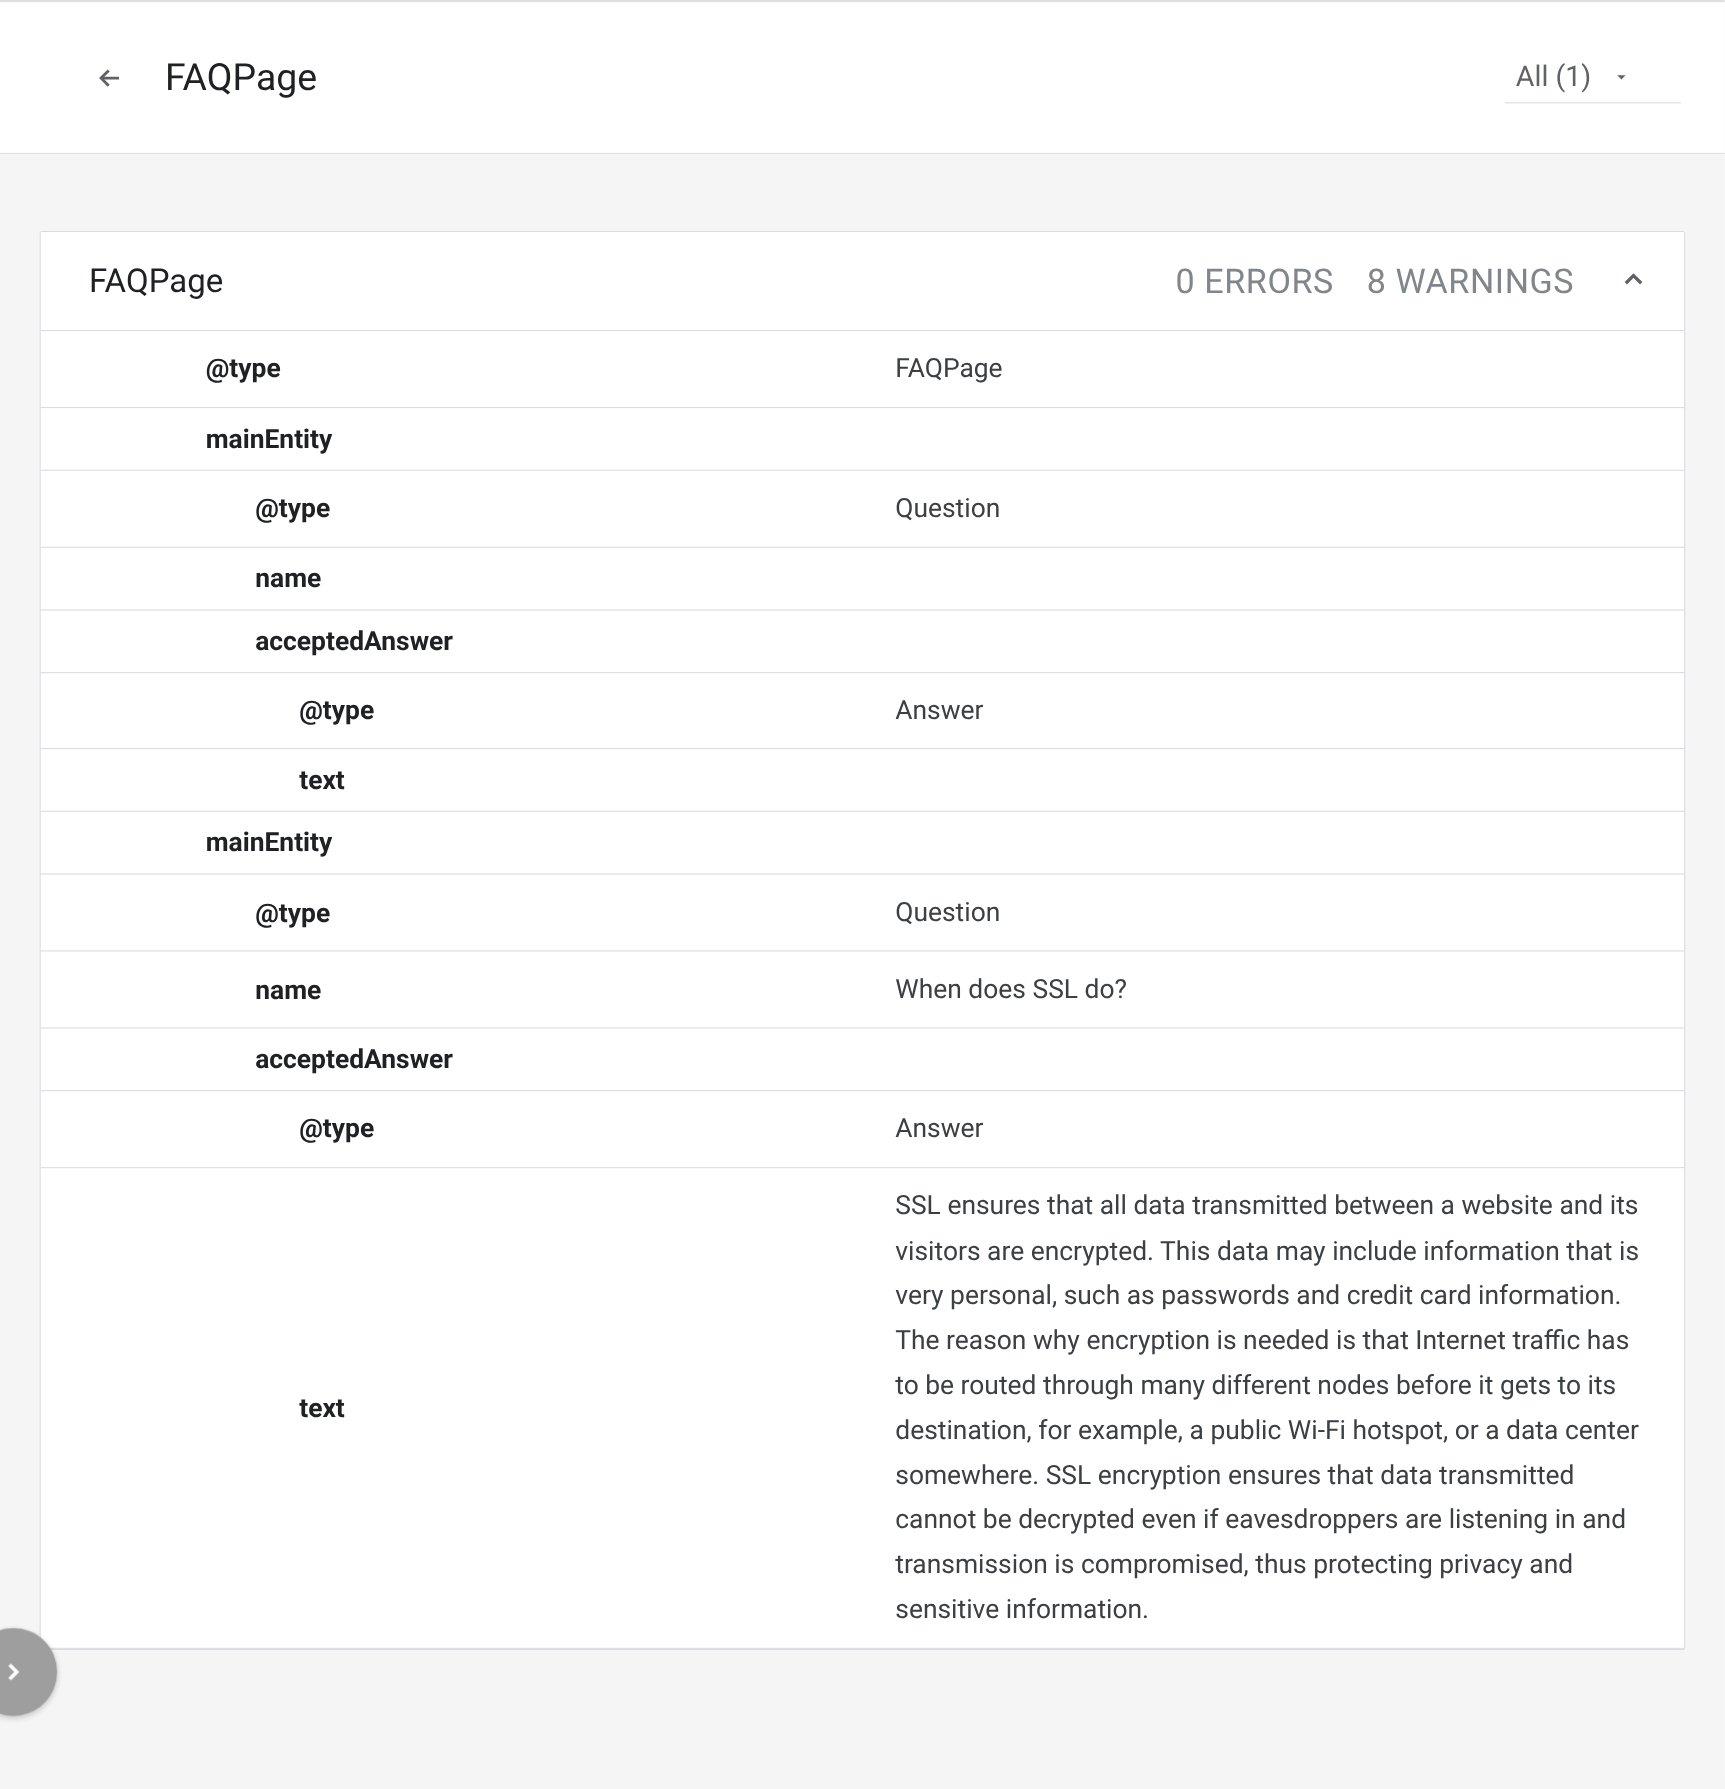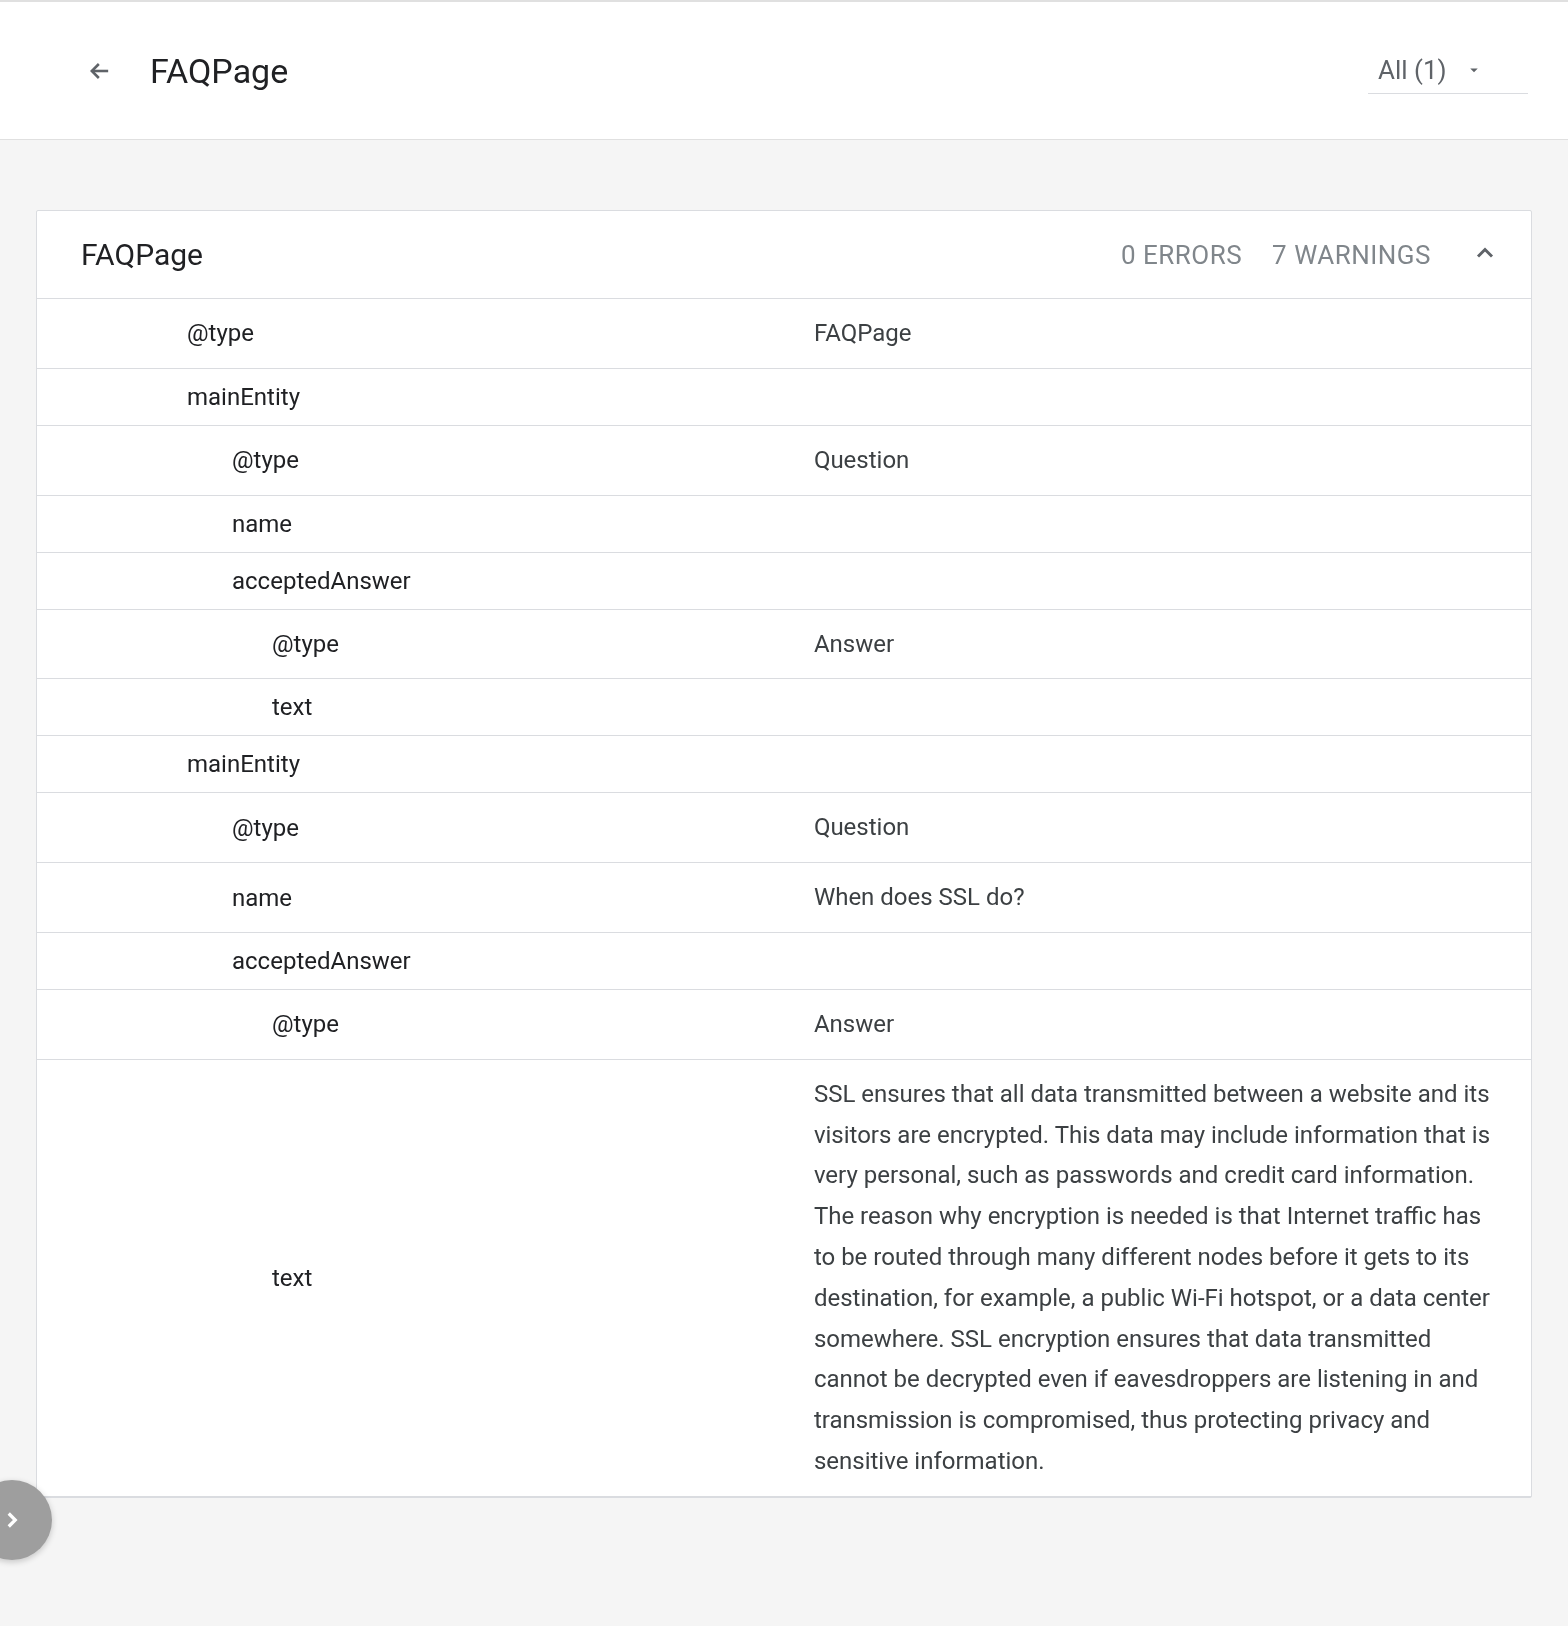--- a/index.html
+++ b/index.html
@@ -56,21 +56,21 @@
     padding: 26px 32px 26px 44px;
     border-bottom:1px solid #dadce0;
   }
   .card-title {
     font-size: 30px;
     font-weight:400;
     color:#202124;
     flex:1;
   }
   .errwarn {
-    font-size: 26px;
+    font-size: 31px;
     color:#80868b;
     letter-spacing: 0.5px;
     margin-left: 30px;
   }
   .chevron {
     margin-left: 40px;
     cursor:pointer;
     color:#5f6368;
   }
   .chevron svg { width:28px; height:28px; }
@@ -80,21 +80,21 @@
     border-bottom:1px solid #dadce0;
     font-size: 24px;
   }
   .key-cell {
     width: 52%;
     display:flex;
     align-items:center;
     padding: 14px 0;
   }
   .key-text {
-    font-weight:400;
+    font-weight:700;
     color:#202124;
   }
   .val-cell {
     width: 48%;
     padding: 14px 30px 14px 0;
     color:#3c4043;
     line-height: 1.7;
   }
   .indent-1 { padding-left: 150px; }
   .indent-2 { padding-left: 195px; }
@@ -131,21 +131,21 @@
         <path d="M7 10l5 5 5-5z"></path>
       </svg>
   </div>
 </div>
 
 <div class="content">
   <div class="card">
     <div class="card-header">
       <div class="card-title">FAQPage</div>
       <div class="errwarn">0 ERRORS</div>
-      <div class="errwarn">7 WARNINGS</div>
+      <div class="errwarn">8 WARNINGS</div>
       <div class="chevron">
         <svg viewBox="0 0 24 24" fill="none" stroke="currentColor" stroke-width="2.5">
             <path d="M6 15l6-6 6 6"></path>
           </svg>
       </div>
     </div>
     <div id="rows-container">
         <div class="row">
           <div class="key-cell indent-1">
             <span class="key-text">@type</span>

